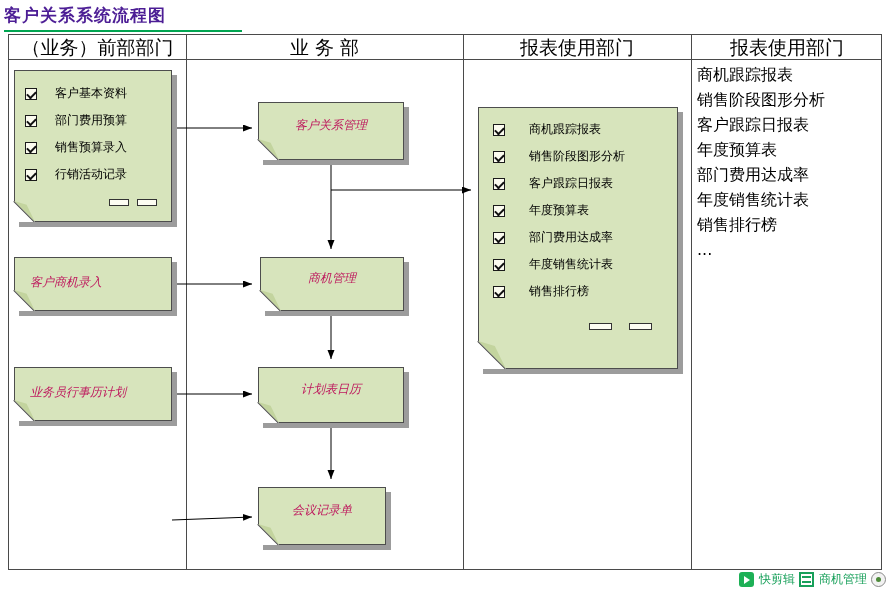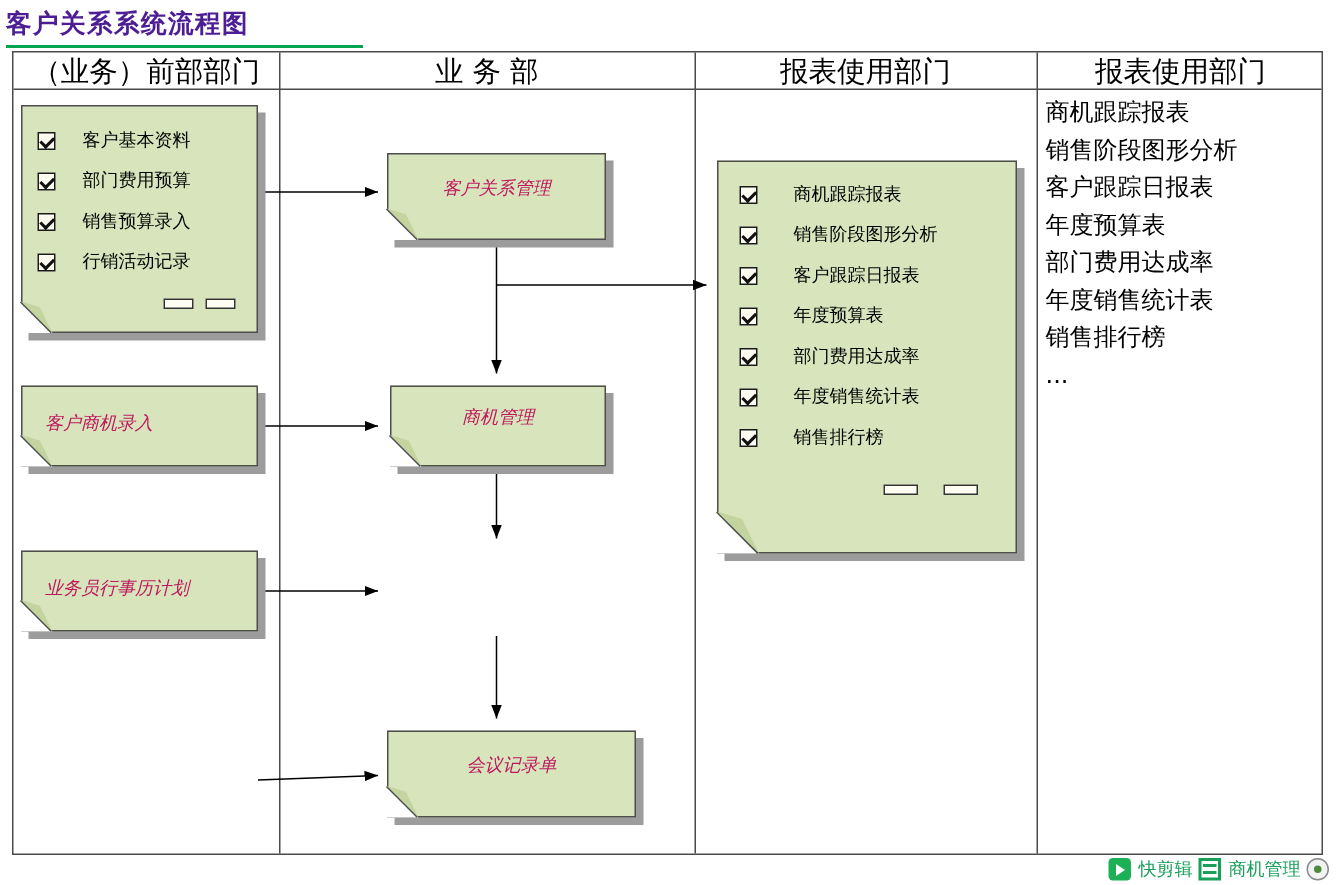--- a/index.html
+++ b/index.html
@@ -61,21 +61,21 @@
   .rep-b2 { left:150px; top:215px; width:23px; }
 
   
   .n-source   { left:14px;  top:70px;  width:158px; height:152px; }
   .n-oppin    { left:14px;  top:257px; width:158px; height:54px; }
   .n-schedule { left:14px;  top:367px; width:158px; height:54px; }
   .n-workrep  { left:14px;  top:494px; width:158px; height:54px; }
   .n-crm      { left:258px; top:102px; width:146px; height:58px; }
   .n-opp      { left:260px; top:257px; width:144px; height:54px; }
   .n-cal      { left:258px; top:367px; width:146px; height:56px; }
-  .n-meet     { left:258px; top:487px; width:166px; height:58px; }
+  .n-meet     { left:258px; top:487px; width:128px; height:58px; }
   .n-reports  { left:478px; top:107px; width:200px; height:262px; }
 
   
   .report-list { position:absolute; left:697px; top:62px; width:182px; z-index:3;
                  font-size:16px; line-height:25px; color:#000; }
 
   
   .tray { position:absolute; right:5px; bottom:2px; display:flex; align-items:center; gap:4px; z-index:4; }
   .tray-item { display:flex; align-items:center; gap:5px; cursor:pointer; }
   .tray-label { font-size:12px; color:#18a05a; white-space:nowrap; }
@@ -168,20 +168,26 @@
     <span class="fold-flap"></span>
     <span class="fold-line"></span>
     <span class="note-label">客户关系管理</span>
   </div>
   <div class="note simple centered n-opp">
     <span class="fold-cover"></span>
     <span class="fold-flap"></span>
     <span class="fold-line"></span>
     <span class="note-label">商机管理</span>
   </div>
+  <div class="note simple centered n-cal">
+    <span class="fold-cover"></span>
+    <span class="fold-flap"></span>
+    <span class="fold-line"></span>
+    <span class="note-label">计划表日历</span>
+  </div>
   <div class="note simple centered n-meet">
     <span class="fold-cover"></span>
     <span class="fold-flap"></span>
     <span class="fold-line"></span>
     <span class="note-label">会议记录单</span>
   </div>
 
   <div class="note note-lg n-reports">
     <span class="fold-cover"></span>
     <span class="fold-flap"></span>

